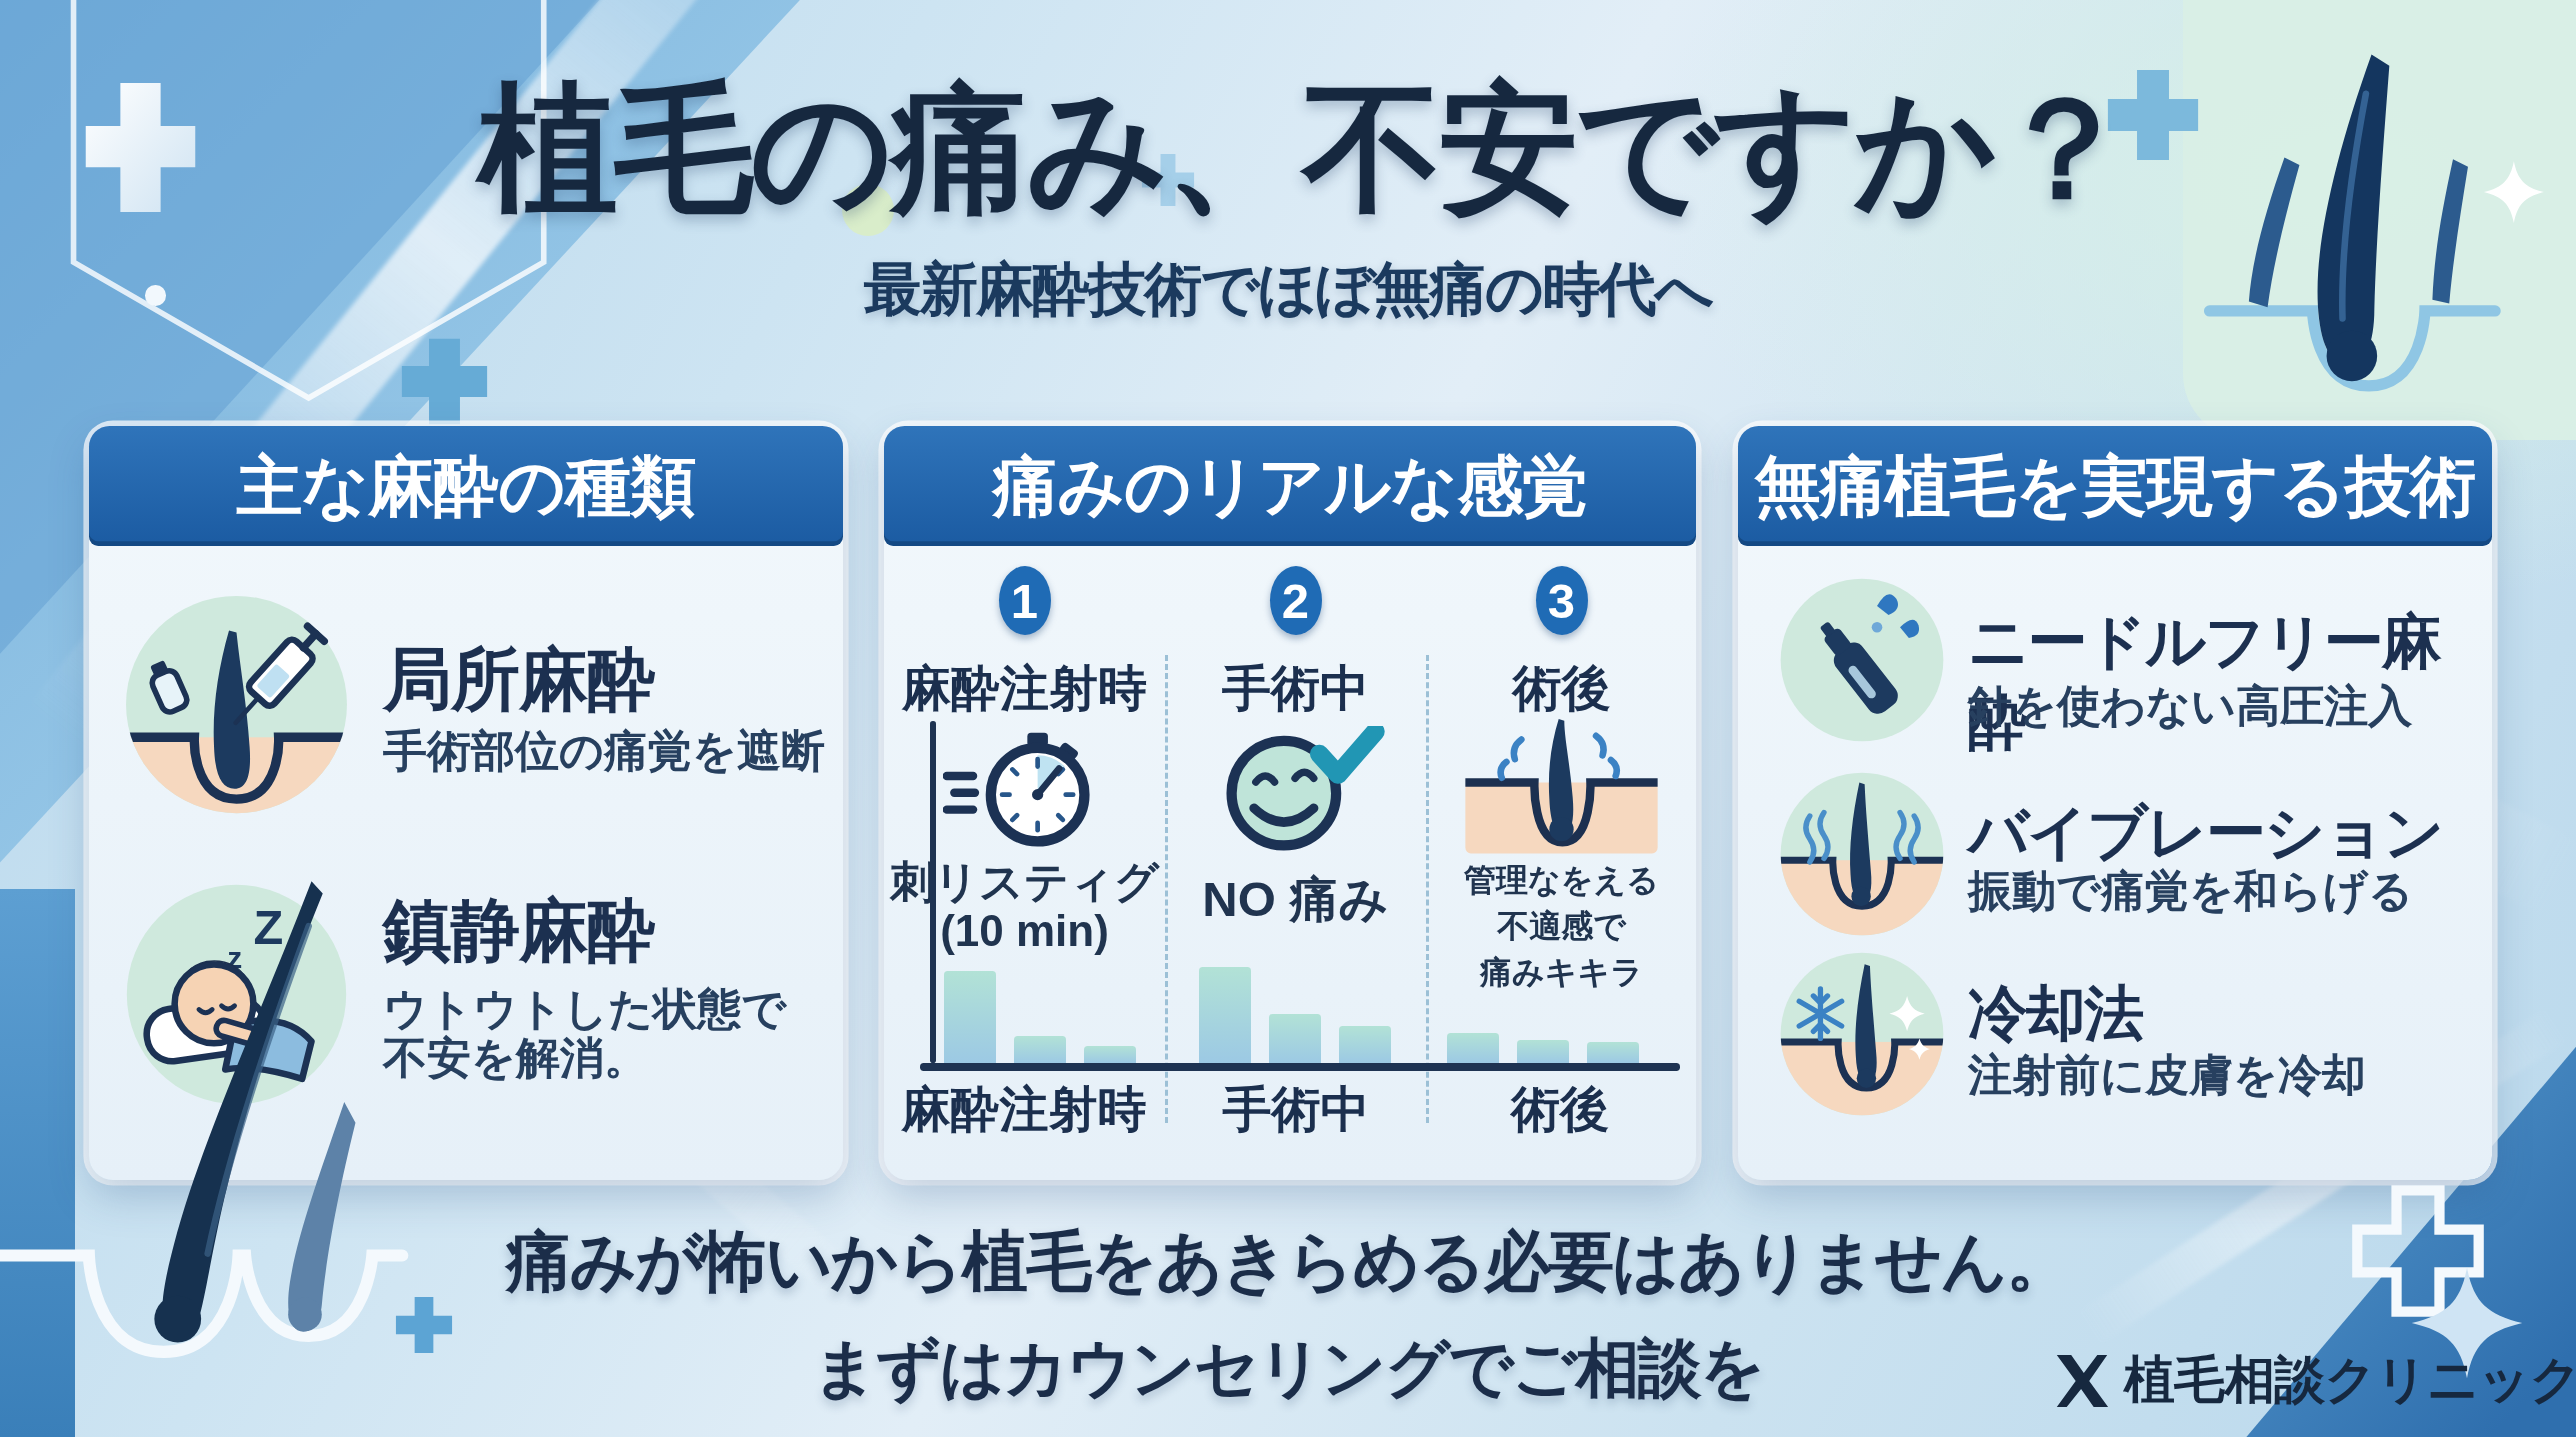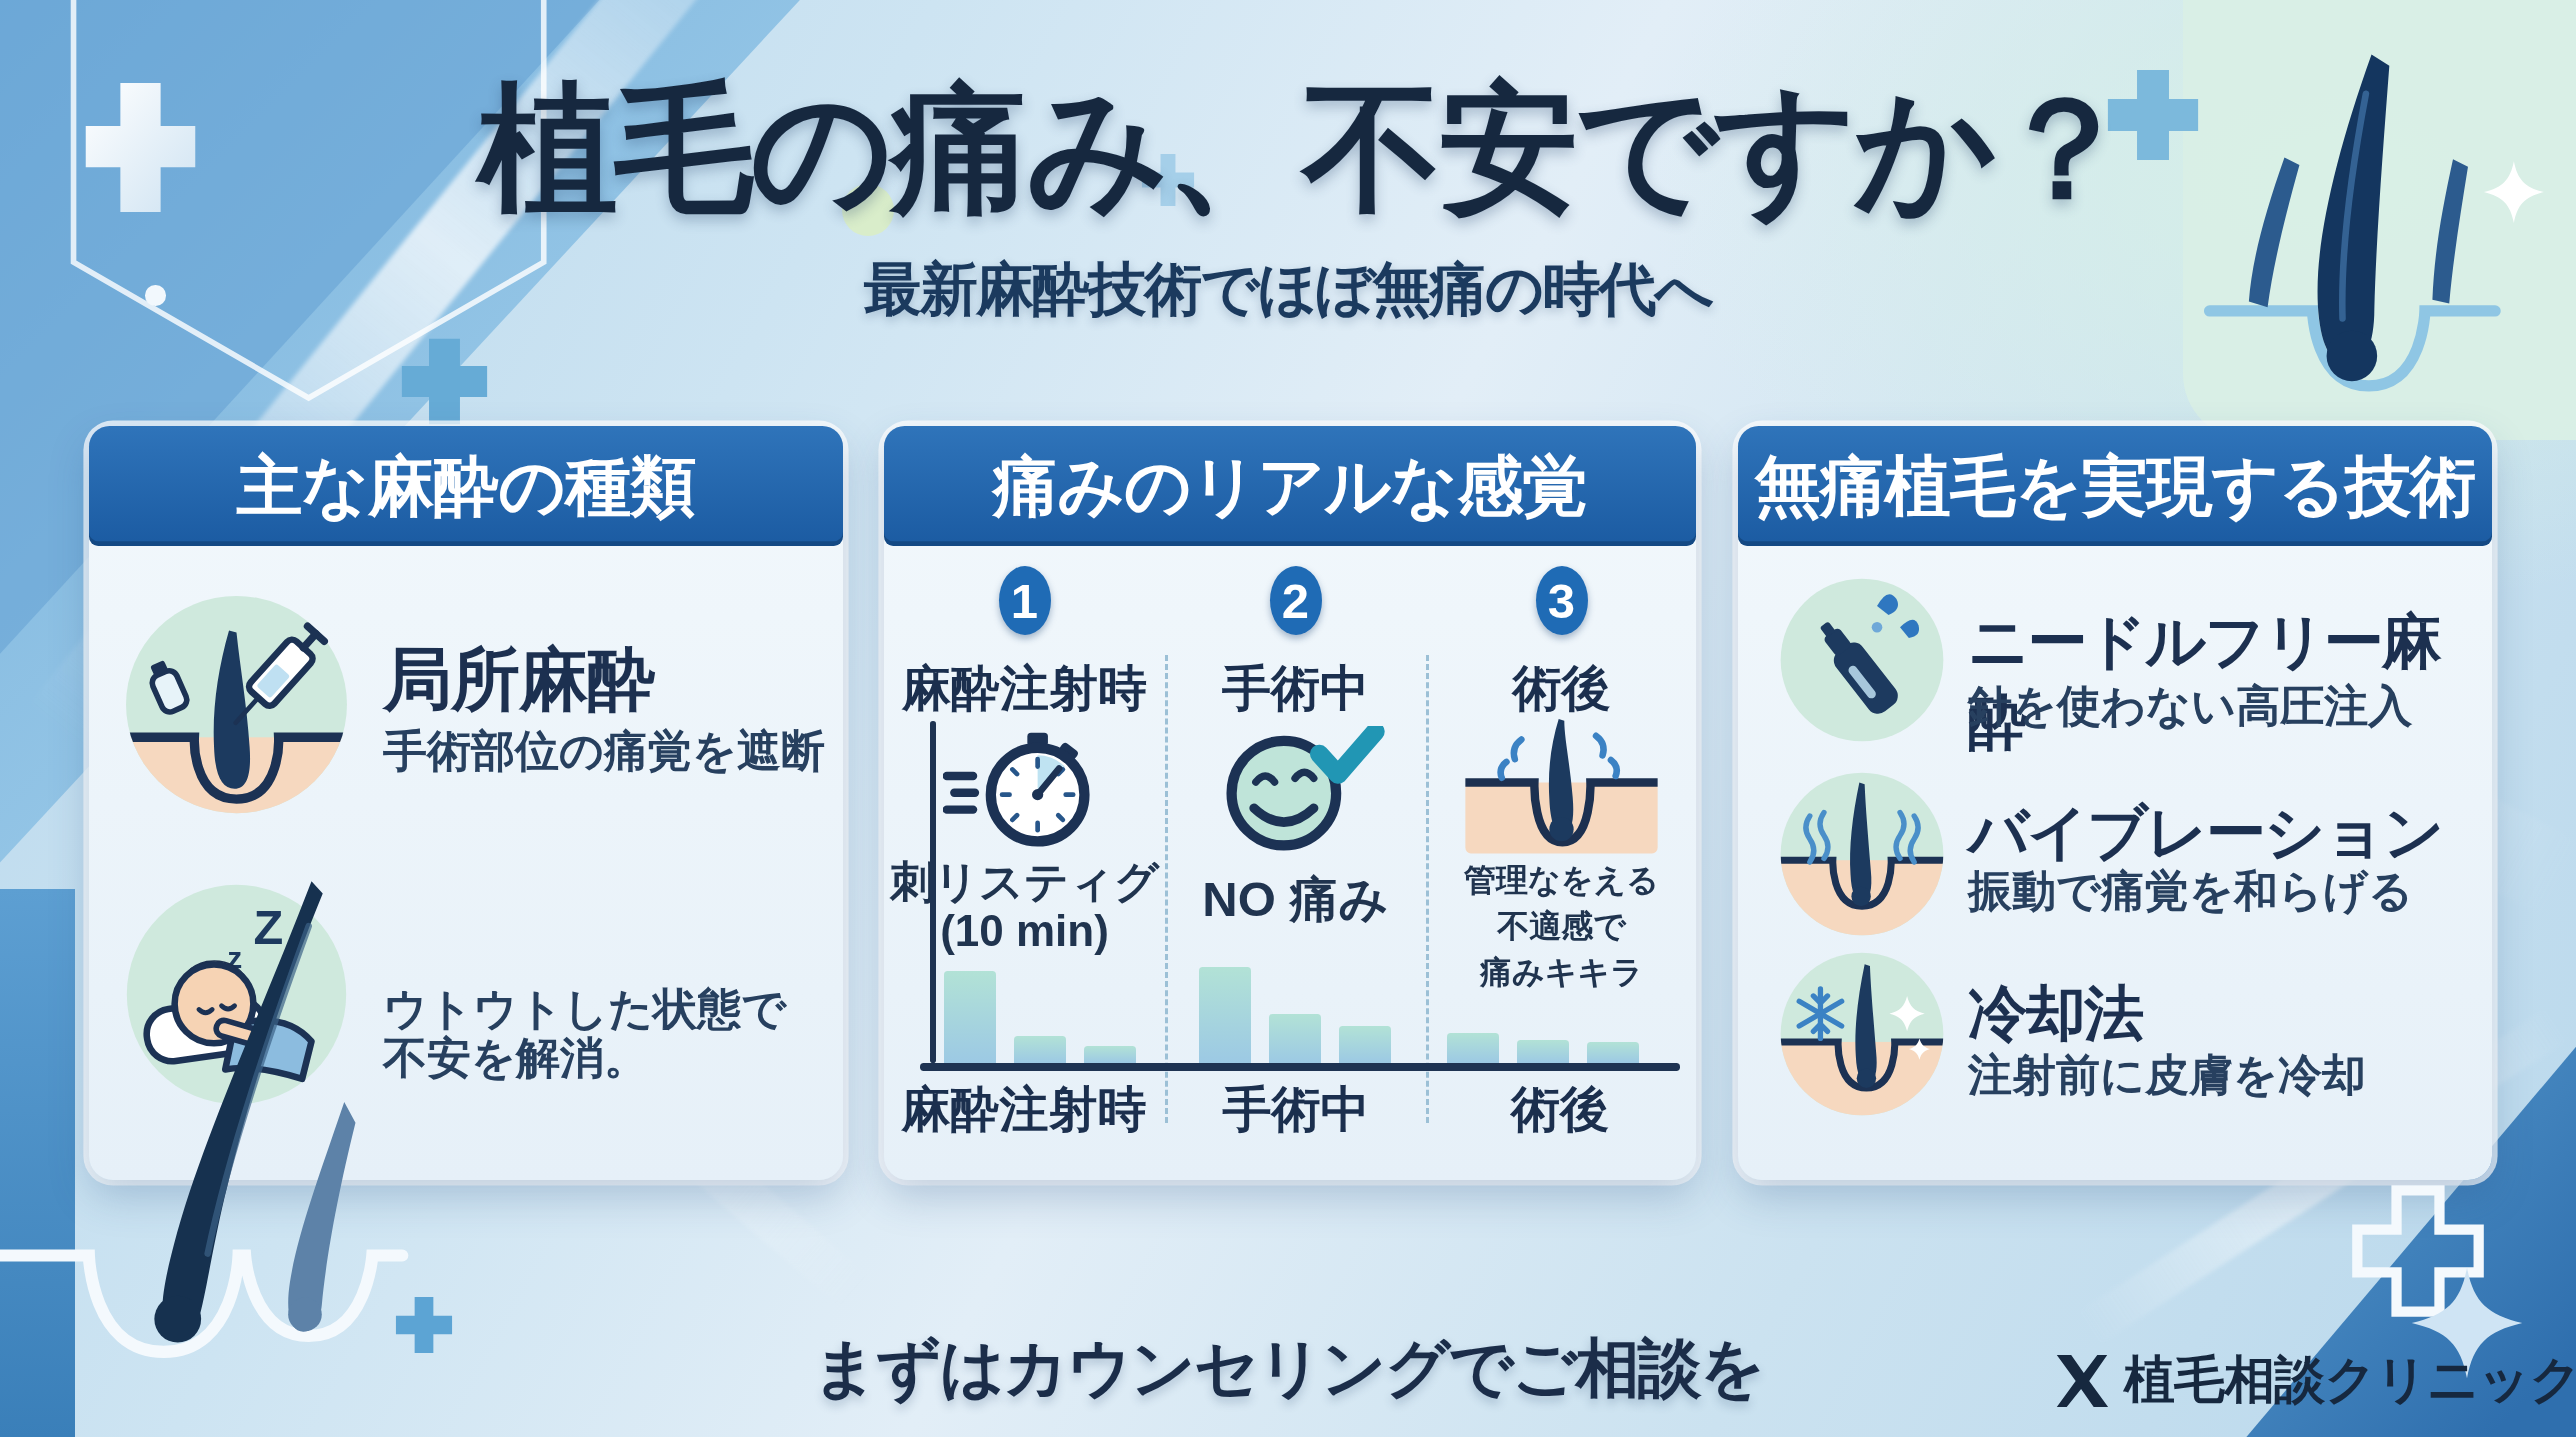--- a/index.html
+++ b/index.html
@@ -183,20 +183,21 @@
       </g>
       <path d="M118,152 Q172,138 200,170 L190,210 Q138,194 108,200 Z" fill="#8cbcdf" stroke="#1c3254" stroke-width="7" stroke-linejoin="round"></path>
       <circle cx="96" cy="130" r="42" fill="#f6d3b4" stroke="#1c3254" stroke-width="7"></circle>
       <path d="M56,118 A42,42 0 0 1 132,104 Q118,80 88,84 Q62,90 56,118 Z" fill="#1c3050"></path>
       <path d="M80,136 q7,7 14,0" fill="none" stroke="#1c3254" stroke-width="5" stroke-linecap="round"></path>
       <path d="M104,132 q7,7 14,0" fill="none" stroke="#1c3254" stroke-width="5" stroke-linecap="round"></path>
       <g transform="rotate(16 122 160)">
         <rect x="98" y="152" width="48" height="17" rx="8" fill="#f6d3b4" stroke="#1c3254" stroke-width="6"></rect>
       </g>
     </svg>
+    <div class="item-title" style="left:294px;top:459px">鎮静麻酔</div>
     <div class="item-desc" style="left:294px;top:556px">ウトウトした状態で</div>
     <div class="item-desc" style="left:294px;top:605px">不安を解消。</div>
   </section>
 
   <section class="abs panel panel2">
     <div class="panel-header">痛みのリアルな感覚</div>
 
     <div class="sep sep1"></div>
     <div class="sep sep2"></div>
 
@@ -377,20 +378,21 @@
     <path d="M21,1 h20 v20 h20 v20 h-20 v20 h-20 v-20 h-20 v-20 h20 z" fill="#5ca4d4"></path>
   </svg>
 
   <svg class="abs" style="left:2348px;top:1181px;z-index:2" width="140" height="140" viewBox="0 0 150 150">
     <path d="M52,10 h46 v42 h42 v46 h-42 v42 h-46 v-42 h-42 v-46 h42 z" fill="none" stroke="#f4f9fd" stroke-width="11"></path>
   </svg>
   <svg class="abs" style="left:2406px;top:1264px;z-index:2" width="122" height="118" viewBox="0 0 130 126">
     <path d="M65,4 C72,40 86,54 124,63 C86,72 72,86 65,122 C58,86 44,72 6,63 C44,54 58,40 65,4 Z" fill="#cfe4f4"></path>
   </svg>
 
+  <div class="abs footer-line fl1">痛みが怖いから植毛をあきらめる必要はありません。</div>
   <div class="abs footer-line fl2">まずはカウンセリングでご相談を</div>
   <div class="abs brand">
     <svg width="54" height="56" viewBox="0 0 60 62">
       <path d="M2,2 H18 L32,22 L47,2 H58 L38,31 L59,60 H43 L29,40 L13,60 H2 L23,31 Z" fill="#16283f"></path>
     </svg>
     <span class="brand-text">植毛相談クリニック</span>
   </div>
 
 </div>
 

